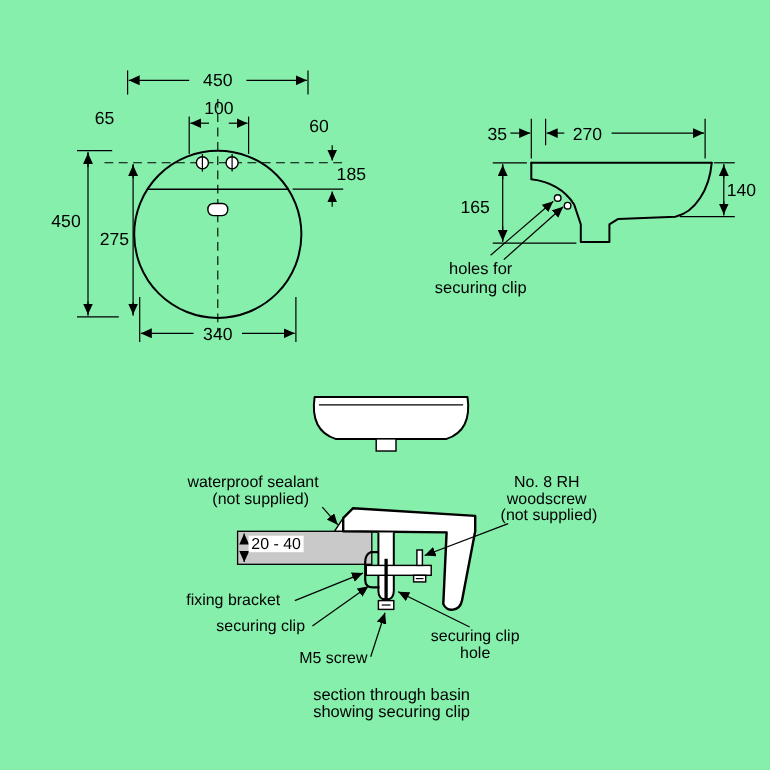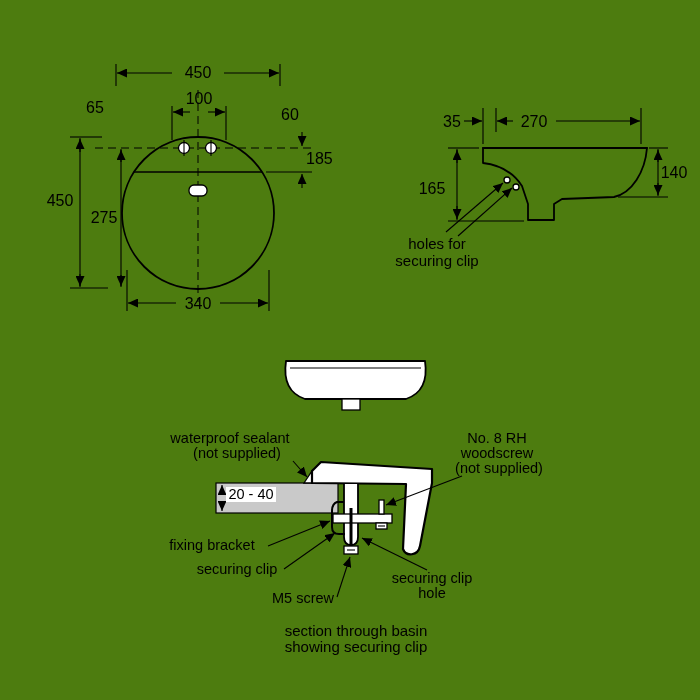--- a/index.html
+++ b/index.html
@@ -1,16 +1,16 @@
 <!DOCTYPE html>
 <html><head>
 <meta charset="utf-8">
 <style>
   html,body { margin:0; padding:0; background:#ffffff; }
-  .canvas { width:700px; height:700px; background:#4d7c0f; position:relative; overflow:hidden; }
+  .canvas { width:700px; height:700px; background:#86efac; position:relative; overflow:hidden; }
   svg { display:block; }
   .ol    { fill:none; stroke:#000; stroke-width:1.8; stroke-linejoin:round; stroke-linecap:round; }
   .olf   { fill:#ffffff; stroke:#000; stroke-width:1.8; stroke-linejoin:round; }
   .heavy { fill:#ffffff; stroke:#000; stroke-width:2.2; stroke-linejoin:round; }
   .dim   { stroke:#000; stroke-width:1.1; fill:none; }
   .thin  { stroke:#000; stroke-width:1.3; fill:#ffffff; }
   .dash  { stroke:#000; stroke-width:1; fill:none; stroke-dasharray:8 5; }
   .t16 { font:16px "Liberation Sans", sans-serif; fill:#000; }
   .t15 { font:15px "Liberation Sans", sans-serif; fill:#000; }
   .t14 { font:14.5px "Liberation Sans", sans-serif; fill:#000; }

